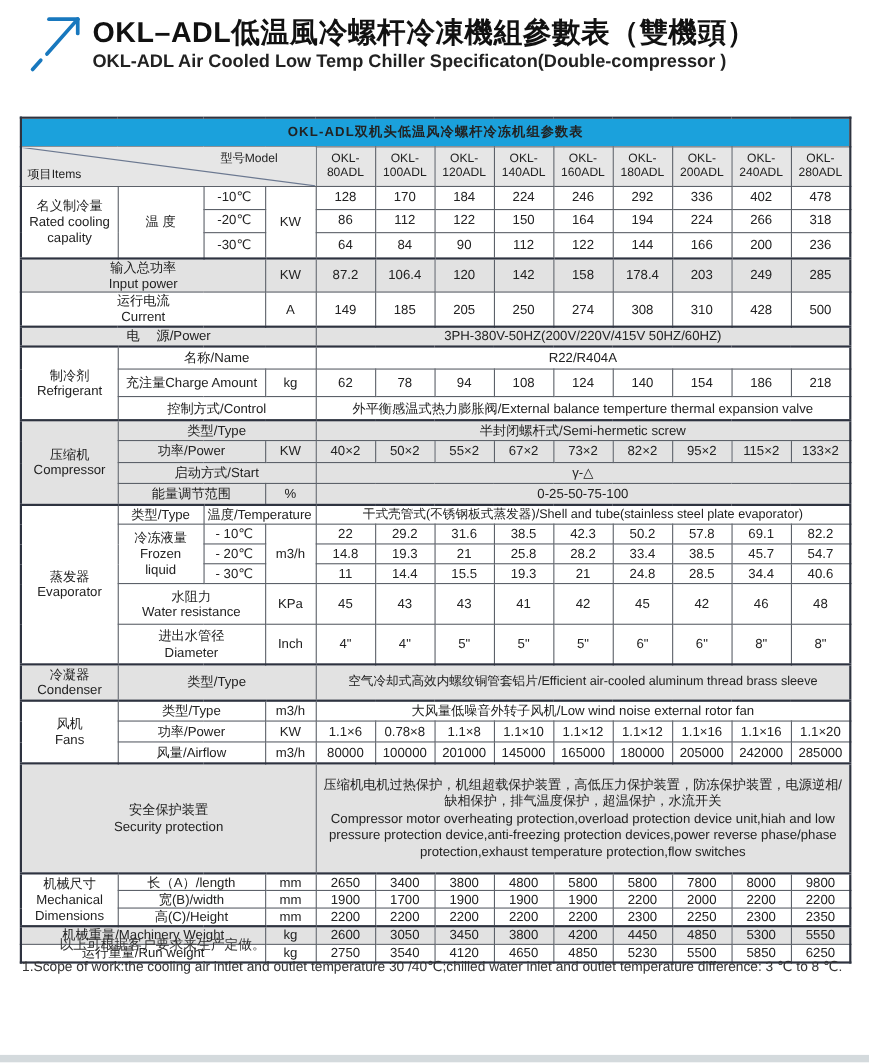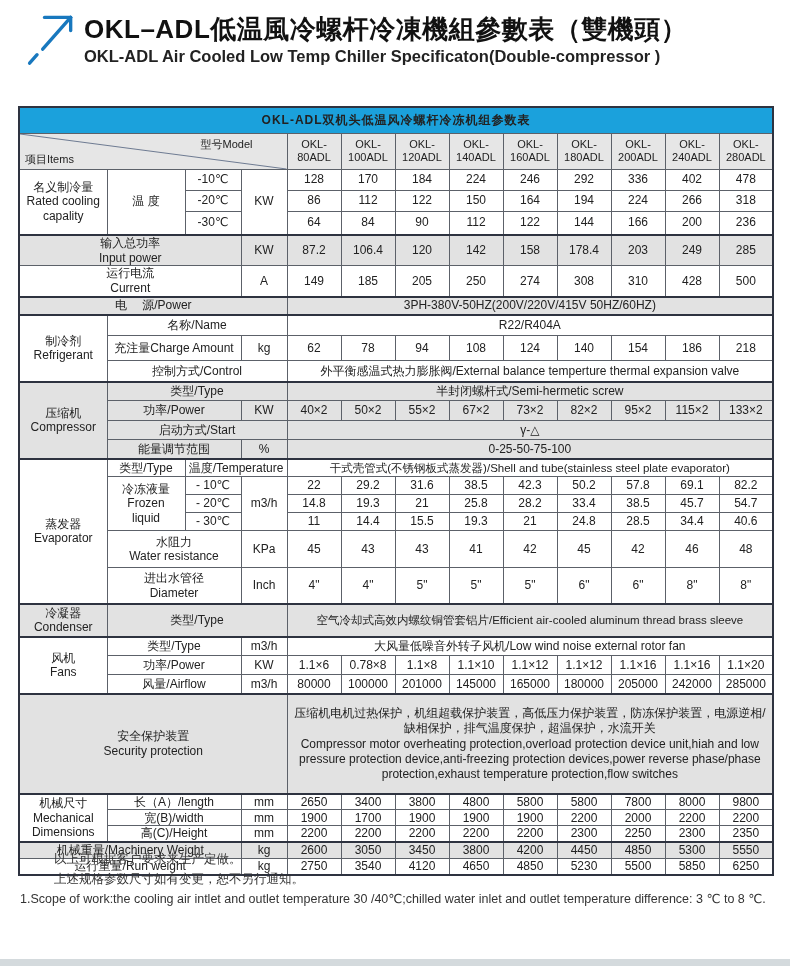--- a/index.html
+++ b/index.html
@@ -438,19 +438,18 @@
           <td>5230</td>
           <td>5500</td>
           <td>5850</td>
           <td>6250</td>
         </tr>
   </tbody>
     </table>
 
   <div class="notes">
     <div class="note-indent">以上可根据客户要求来生产定做。</div>
-    <div class="note-indent">上述规格参数尺寸如有变更，恕不另行通知。</div>
     <div class="note-en">1.Scope of work:the cooling air intlet and  outlet temperature 30 /40℃;chilled water inlet and outlet temperature difference: 3 ℃ to 8 ℃.</div>
 
   </div>
 
   <div class="footer-strip"></div>
 </div>
 
 </body></html>

